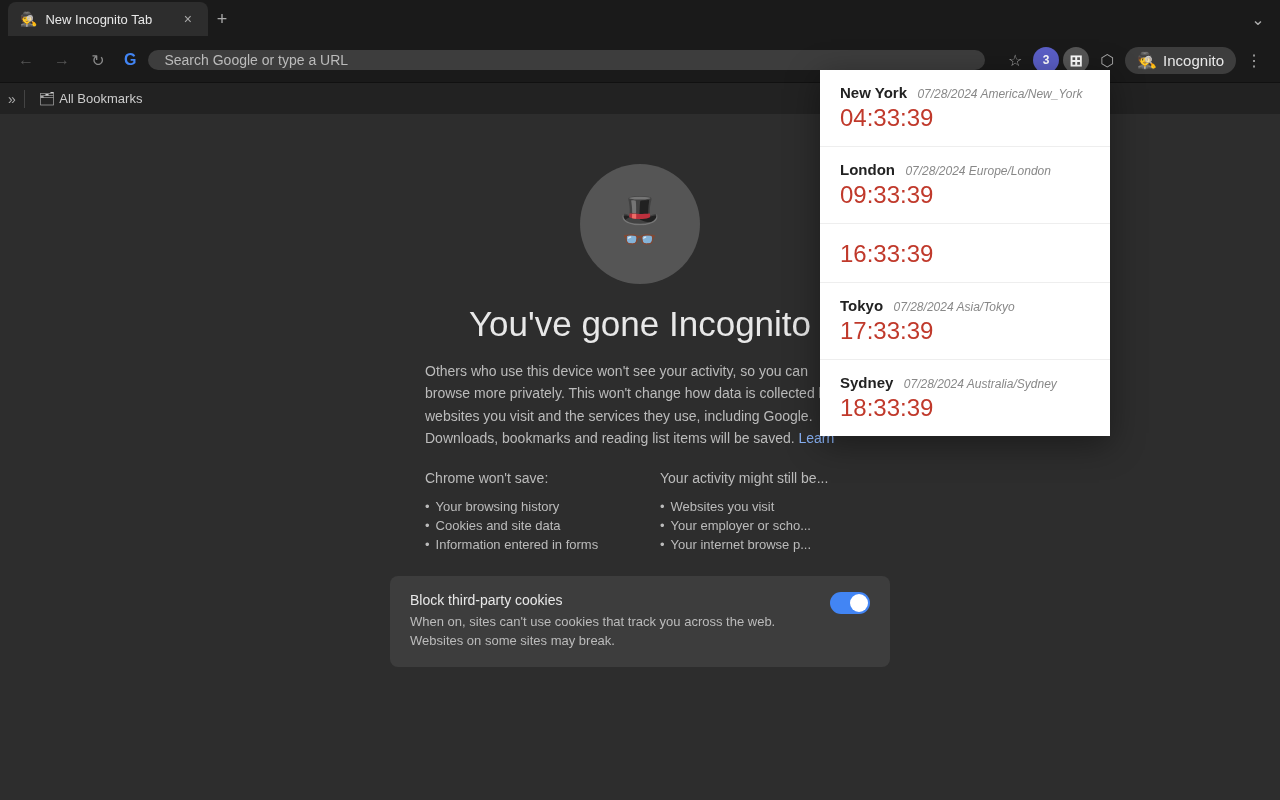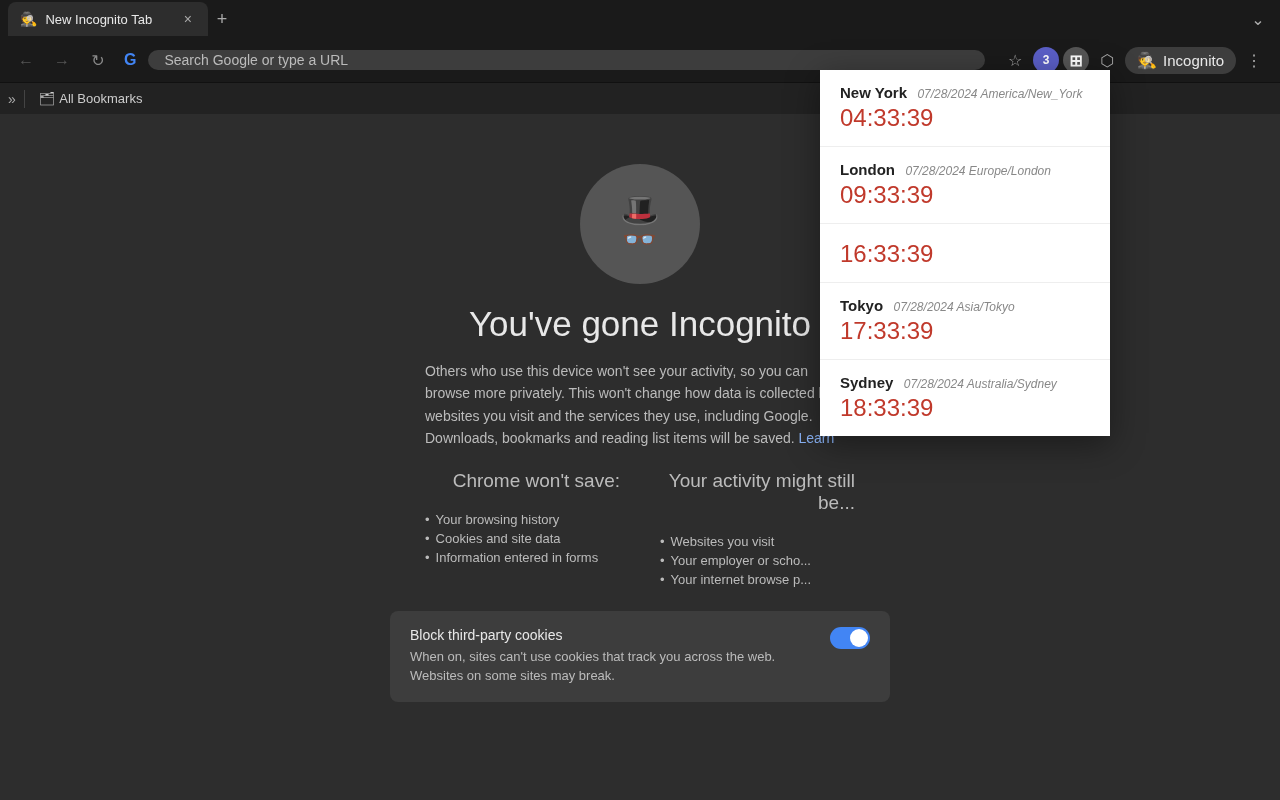--- a/index.html
+++ b/index.html
@@ -45,21 +45,21 @@
     
     .incognito-main { max-width: 800px; width: 100%; display: flex; flex-direction: column; align-items: center; color: #e8e8e8; }
     .incognito-icon-wrap { width: 120px; height: 120px; border-radius: 50%; background: #555; display: flex; flex-direction: column; align-items: center; justify-content: center; margin-bottom: 20px; }
     .hat { font-size: 32px; line-height: 1; }
     .glasses { font-size: 28px; line-height: 1; }
     .incognito-title { font-size: 35px; font-weight: 400; color: #e8e8e8; margin-bottom: 16px; }
     .incognito-desc { font-size: 14px; color: #bbb; text-align: left; max-width: 430px; line-height: 1.6; margin-bottom: 20px; }
     .incognito-desc a { color: #8ab4f8; text-decoration: none; }
     .two-col { display: flex; gap: 40px; max-width: 430px; width: 100%; margin-bottom: 20px; }
     .col { flex: 1; }
-    .col-title { font-size: 19px; color: #bbb; margin-bottom: 20px; text-align: right; }
+    .col-title { font-size: 14px; color: #bbb; margin-bottom: 13px; }
     .col ul { list-style: none; padding: 0; }
     .col ul li { font-size: 13px; color: #bbb; margin-bottom: 4px; display: flex; align-items: flex-start; gap: 6px; }
     .col ul li::before { content: "•"; }
     .cookies-box { background: #3d3d3d; border-radius: 8px; padding: 16px 20px; max-width: 500px; width: 100%; display: flex; align-items: flex-start; gap: 16px; }
     .cookies-text { flex: 1; }
     .cookies-title { font-size: 14px; color: #e8e8e8; margin-bottom: 4px; }
     .cookies-desc { font-size: 13px; color: #bbb; line-height: 1.5; }
     .toggle { position: relative; width: 40px; height: 22px; flex-shrink: 0; }
     .toggle-slider { position: absolute; inset: 0; background: #4285f4; border-radius: 11px; cursor: pointer; }
     .toggle-knob { position: absolute; top: 2px; right: 2px; width: 18px; height: 18px; border-radius: 50%; background: white; }

